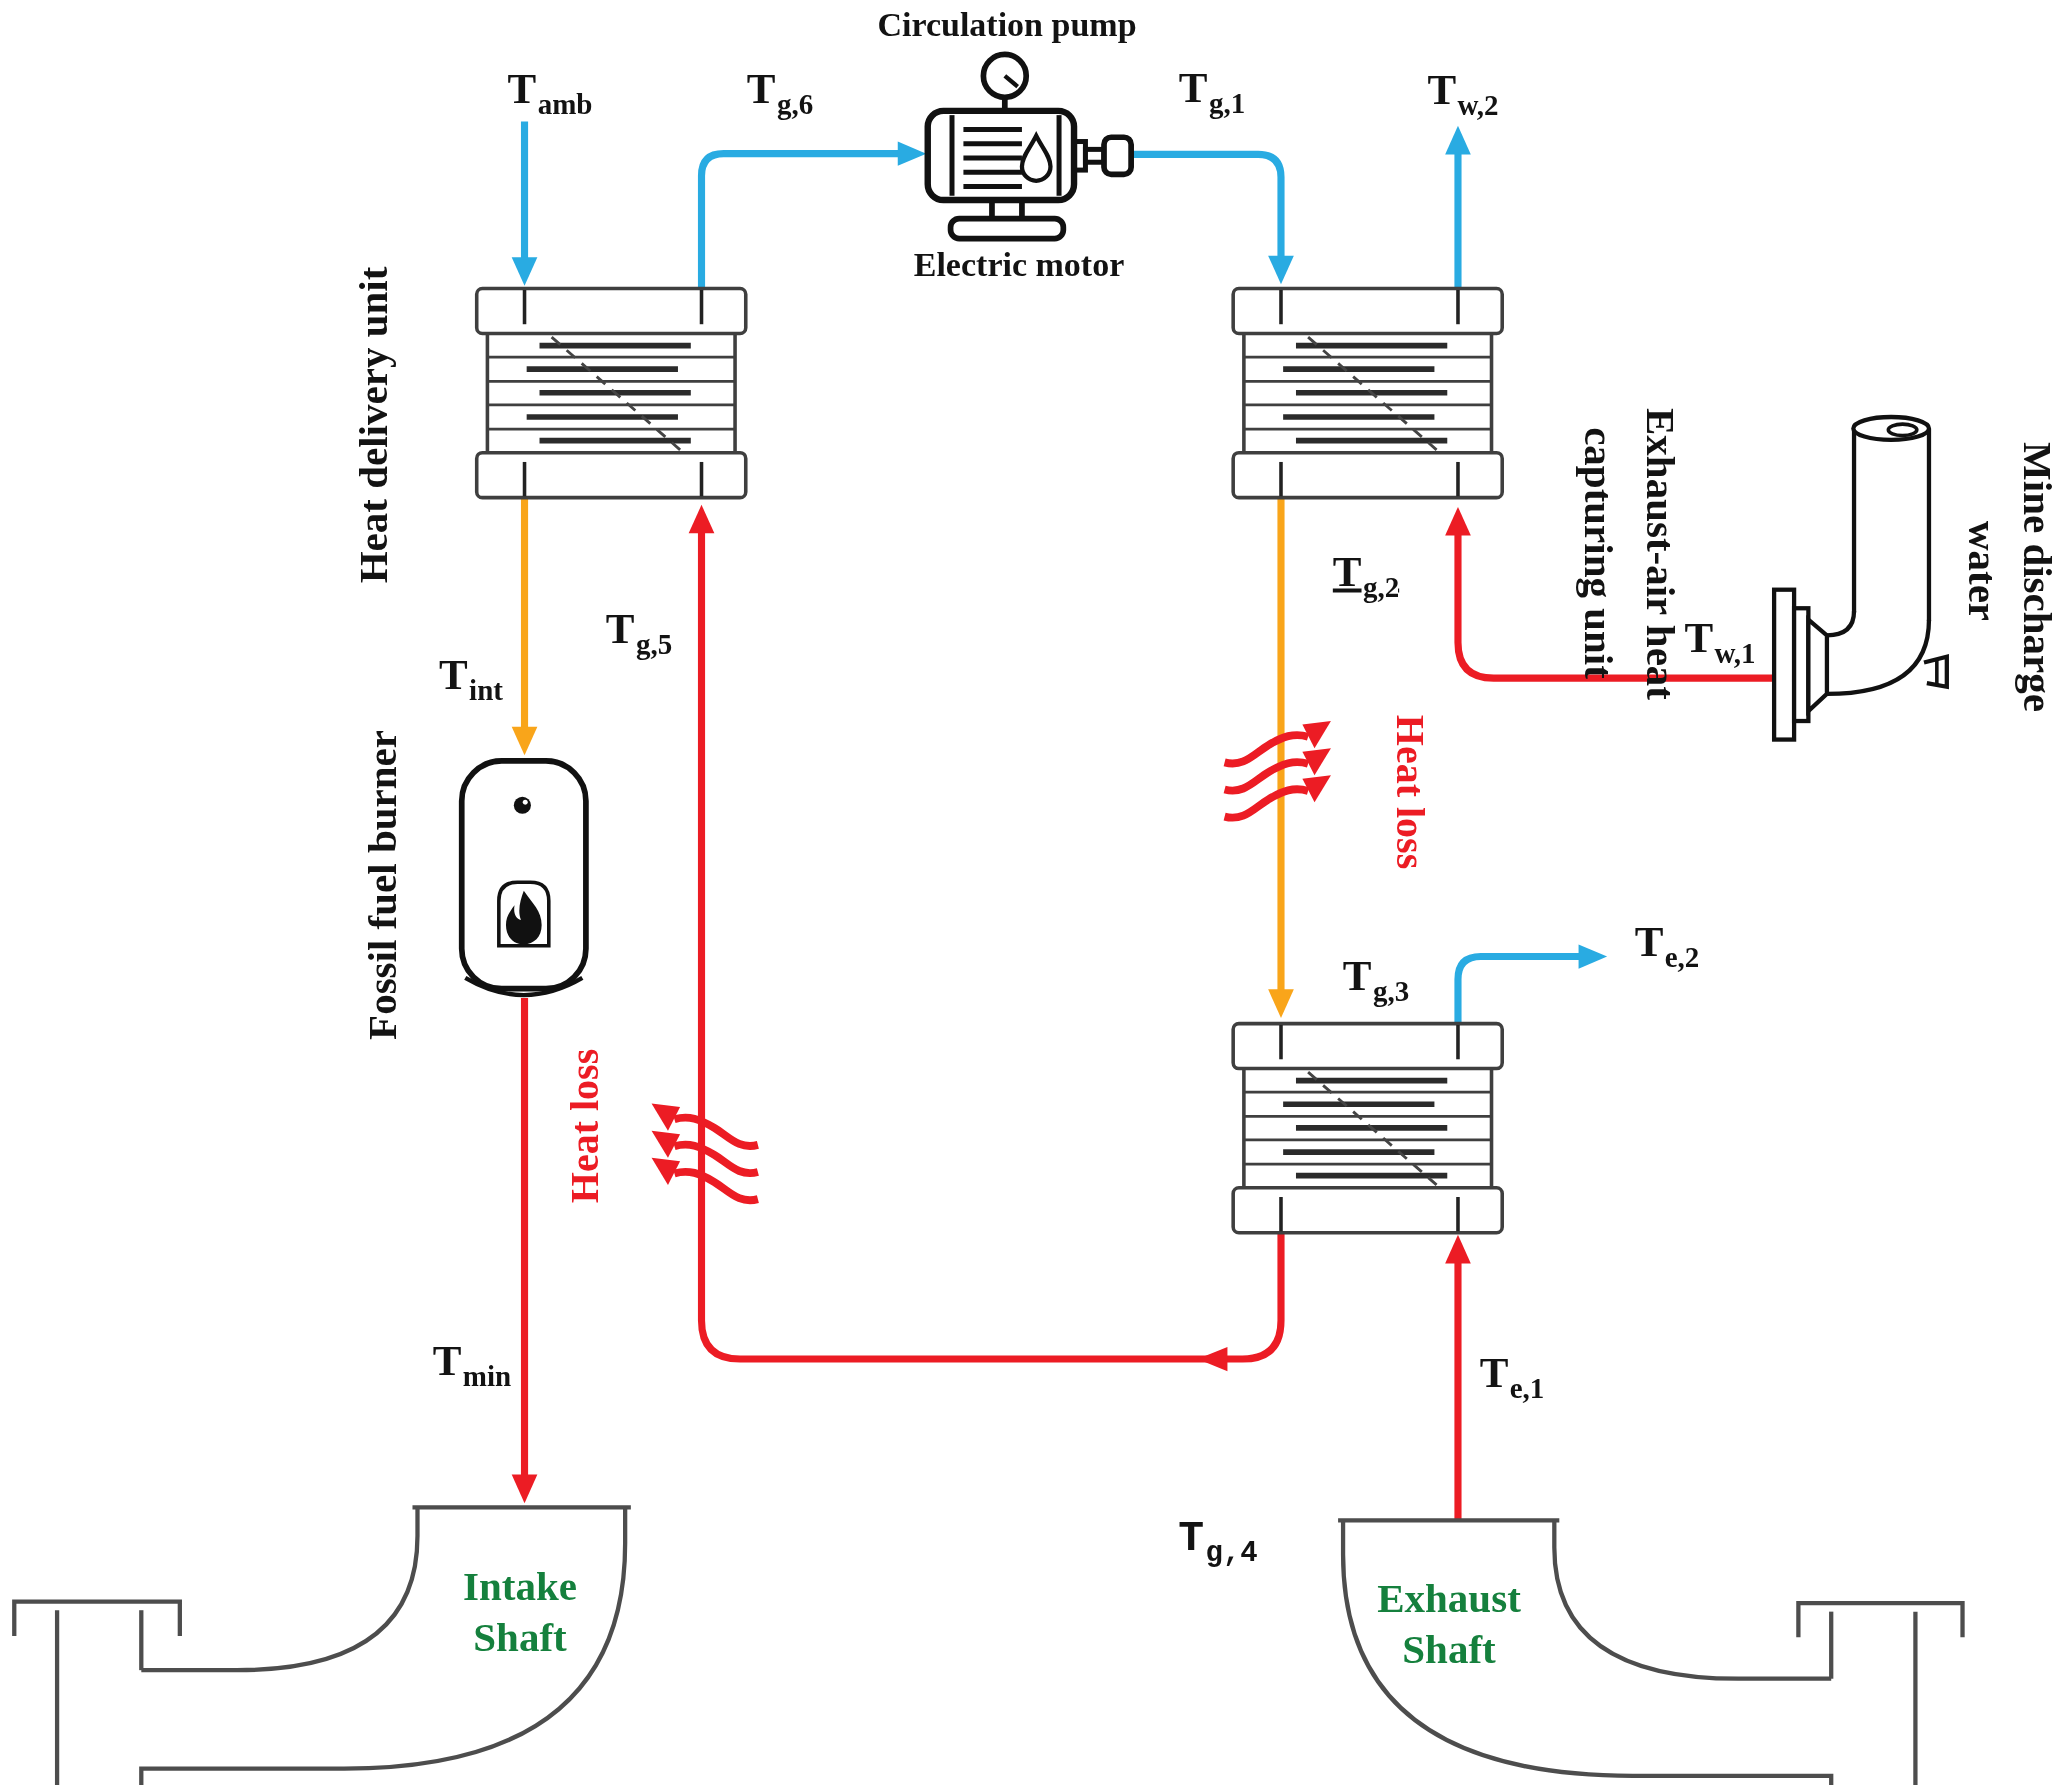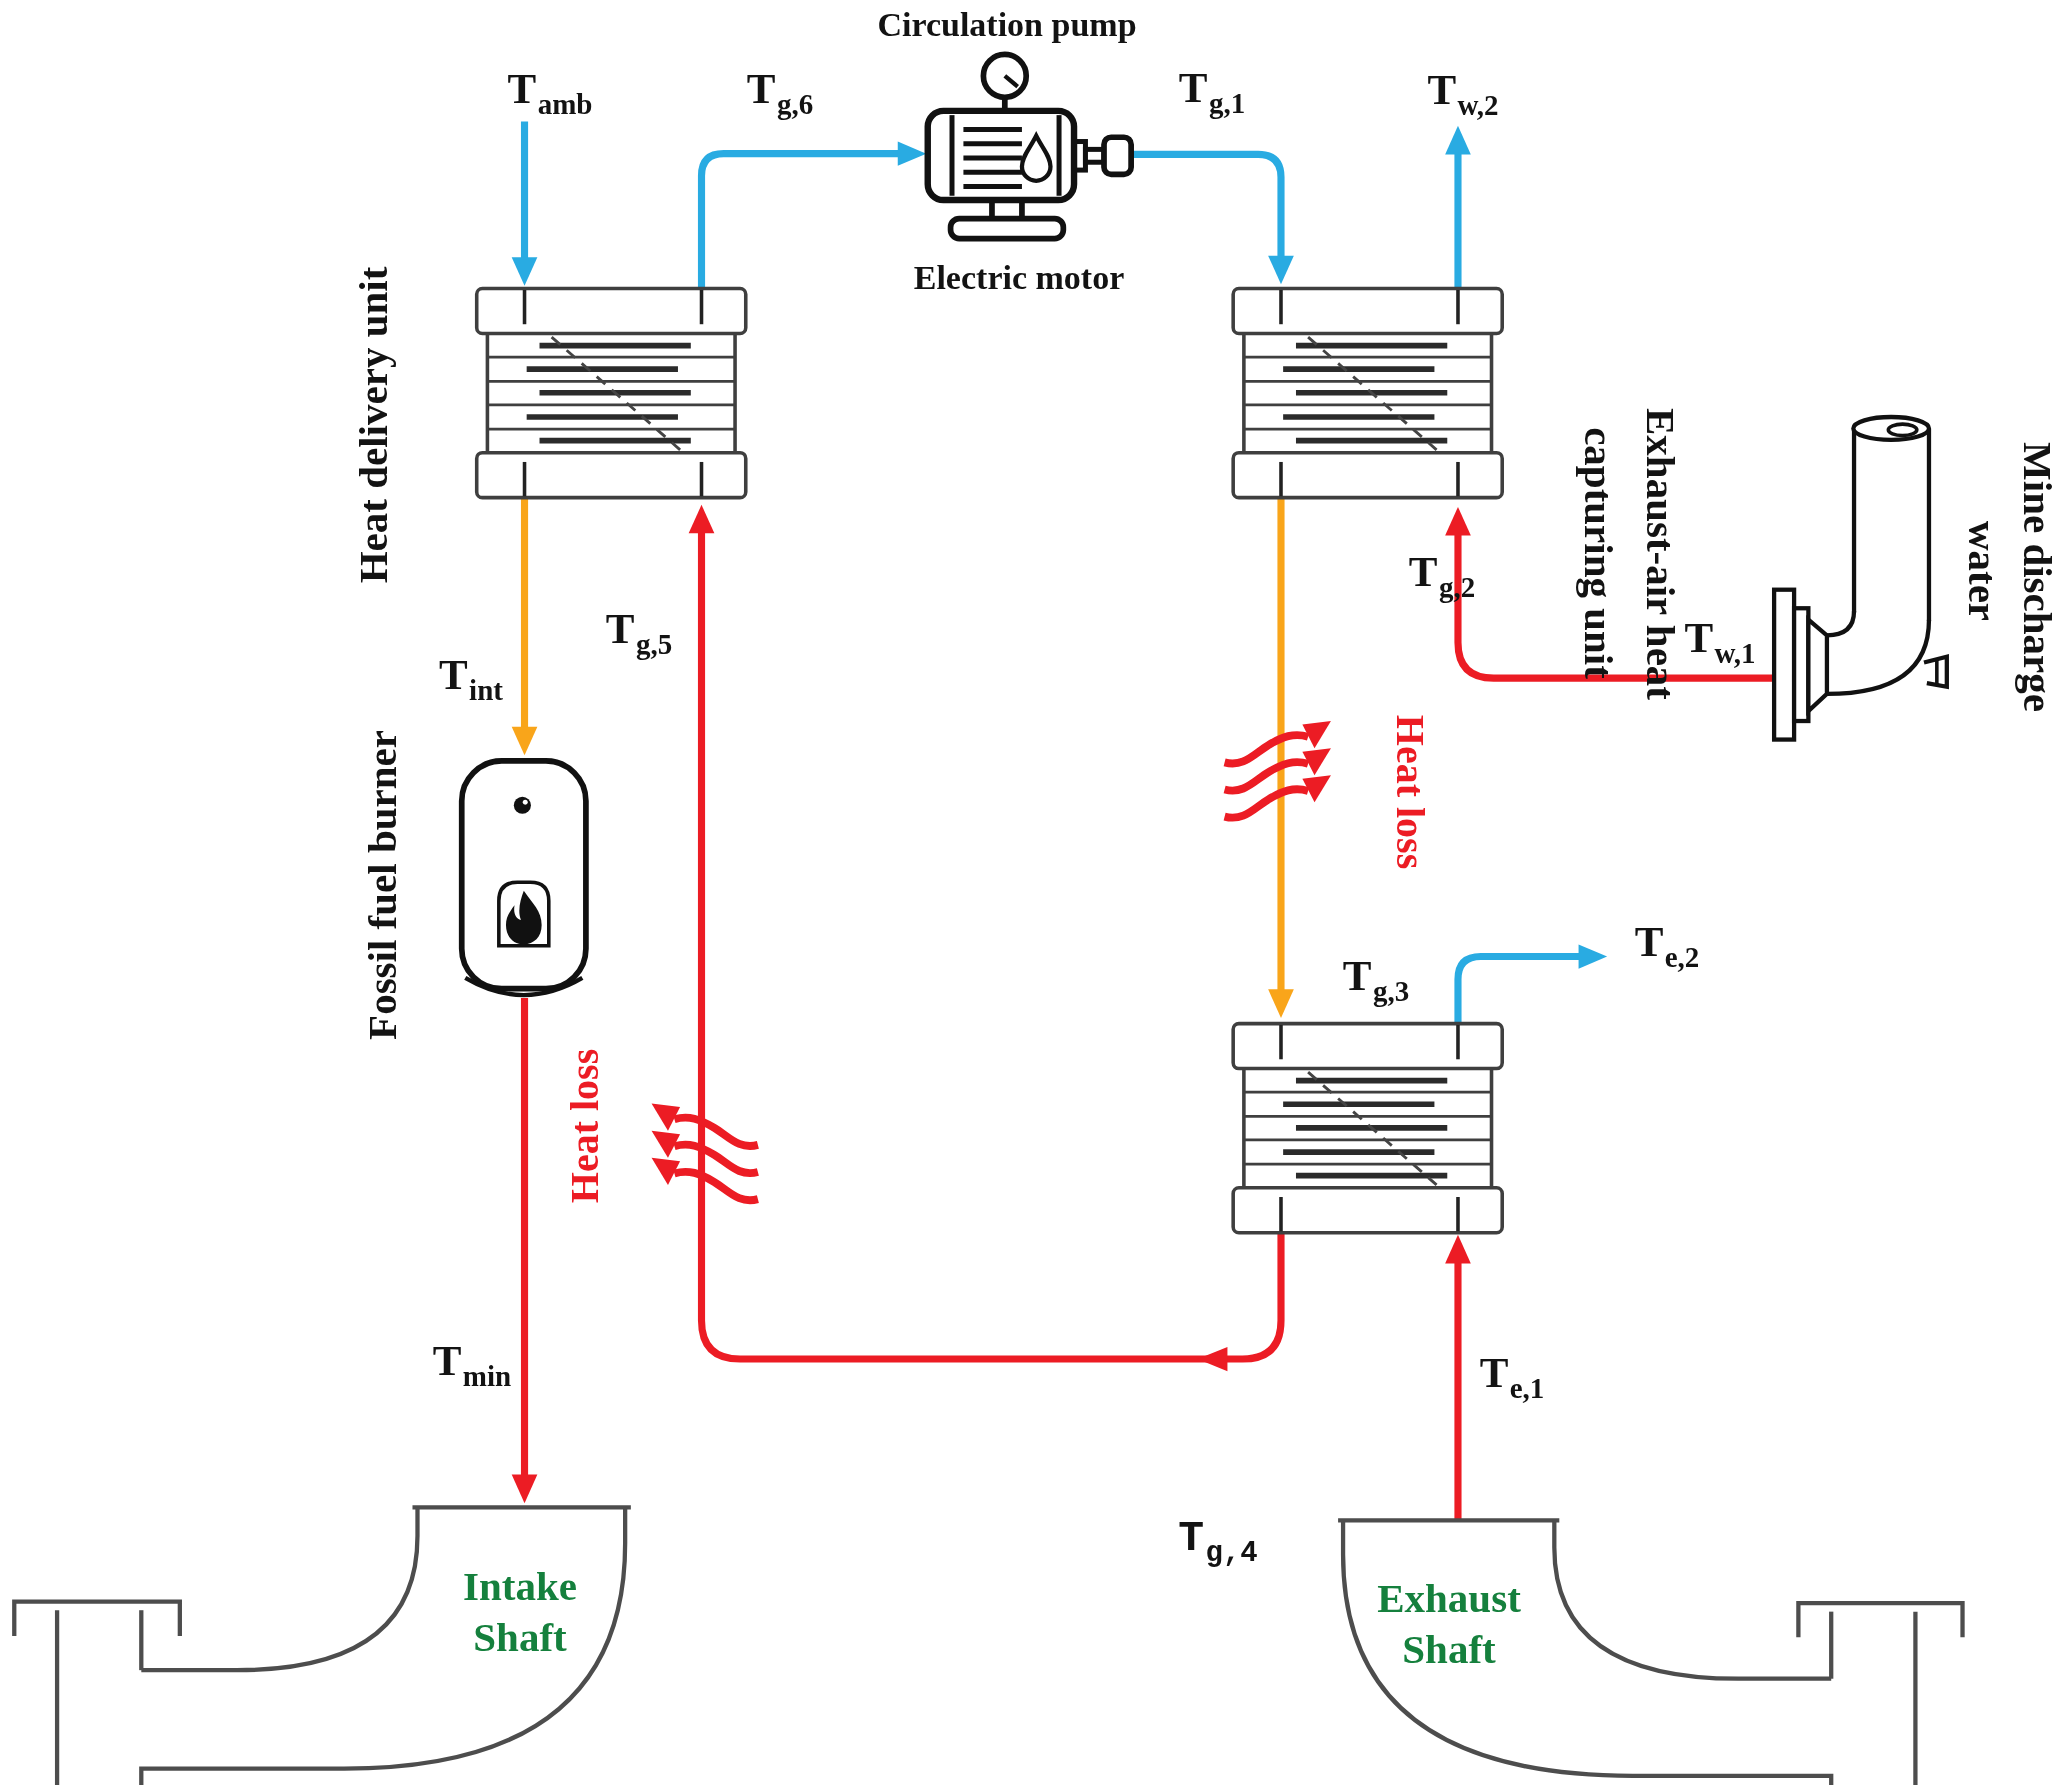--- a/index.html
+++ b/index.html
@@ -194,29 +194,29 @@
       <line x1="1875" y1="2130" x2="2185" y2="2130"></line>
       <path d="M2178,2130 L2178,2168 Q2178,2352 2436,2352 L2566,2352"></path>
       <path d="M1882,2130 L1882,2178 Q1882,2488 2288,2488 L2566,2488 L2566,2502"></path>
       <line x1="2566" y1="2258" x2="2566" y2="2352"></line>
       <line x1="2684" y1="2258" x2="2684" y2="2502"></line>
       <path d="M2520,2294 L2520,2246 L2750,2246 L2750,2294"></path>
     </g>
   </svg>
 
   <div class="lbl pump-label" style="left:1007px;top:25px;">Circulation pump</div>
-  <div class="lbl pump-label" style="left:1019px;top:265px;margin-top:13px;">Electric motor</div>
+  <div class="lbl pump-label" style="left:1019px;top:265px;">Electric motor</div>
 
   <div class="lbl tlabel" style="left:550px;top:88px;"><span>T</span><span class="sub">amb</span></div>
   <div class="lbl tlabel" style="left:780px;top:88px;"><span>T</span><span class="sub">g,6</span></div>
   <div class="lbl tlabel" style="left:1212px;top:87px;"><span>T</span><span class="sub">g,1</span></div>
   <div class="lbl tlabel" style="left:1463px;top:89px;"><span>T</span><span class="sub">w,2</span></div>
   <div class="lbl tlabel" style="left:639px;top:628px;"><span>T</span><span class="sub">g,5</span></div>
   <div class="lbl tlabel" style="left:471px;top:674px;"><span>T</span><span class="sub">int</span></div>
-  <div class="lbl tlabel" style="left:1442px;top:571px;"><span>T</span><span class="sub">g,2</span></div>
+  <div class="lbl tlabel" style="left:1366px;top:571px;text-decoration:underline;"><span>T</span><span class="sub">g,2</span></div>
   <div class="lbl tlabel" style="left:1720px;top:637px;"><span>T</span><span class="sub">w,1</span></div>
   <div class="lbl tlabel" style="left:1376px;top:975px;"><span>T</span><span class="sub">g,3</span></div>
   <div class="lbl tlabel" style="left:1667px;top:941px;"><span>T</span><span class="sub">e,2</span></div>
   <div class="lbl tlabel" style="left:472px;top:1360px;"><span>T</span><span class="sub">min</span></div>
   <div class="lbl tlabel" style="left:1218px;top:1538px;font-family:Liberation Mono, monospace;"><span>T</span><span class="sub">g,4</span></div>
   <div class="lbl tlabel" style="left:1512px;top:1372px;"><span>T</span><span class="sub">e,1</span></div>
 
   <div class="lbl unit-label rot-ccw" style="left:373px;top:425px;">Heat delivery unit</div>
   <div class="lbl unit-label rot-ccw" style="left:382px;top:885px;">Fossil fuel burner</div>
   <div class="lbl unit-label rot-cw" style="left:1661px;top:554px;">Exhaust-air heat</div>

